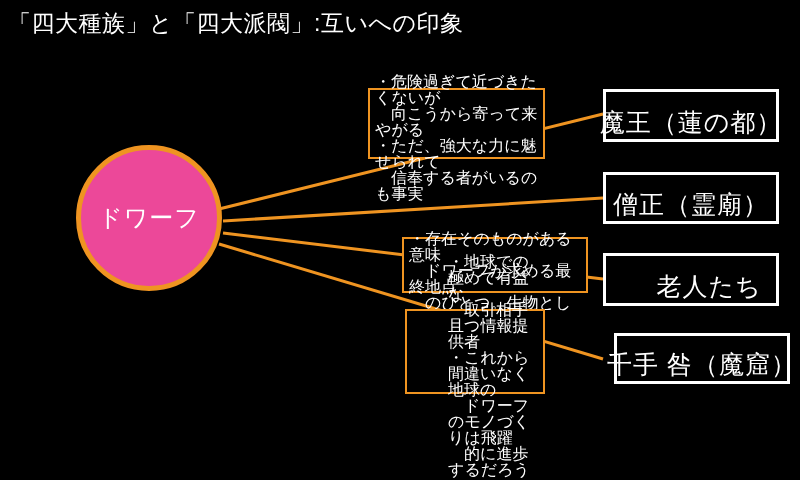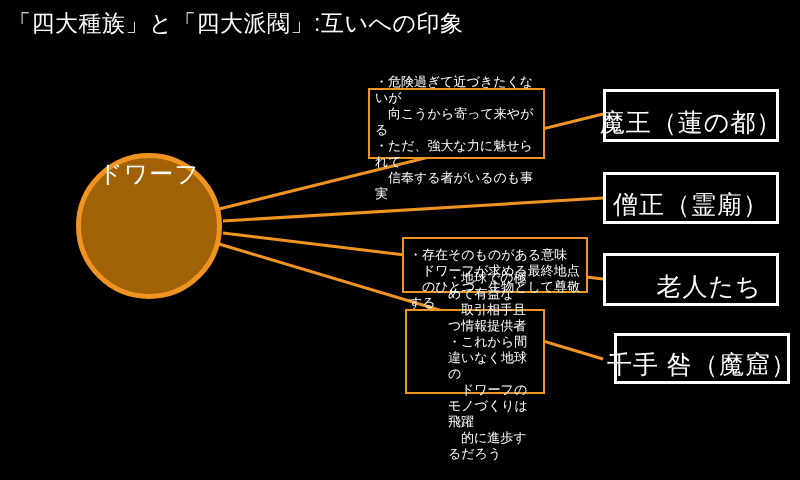--- a/index.html
+++ b/index.html
@@ -27,47 +27,47 @@
   }
   .connector-svg {
     position: absolute;
     left: 0;
     top: 0;
     z-index: 1;
   }
   .subject-circle {
     position: absolute;
     left: 76px;
-    top: 153px;
+    top: 145px;
     width: 146px;
     height: 146px;
     border: 5px solid #EF9421;
     border-radius: 50%;
     box-sizing: border-box;
-    background: #a16207;
+    background: #ec4899;
     display: flex;
-    align-items: flex-start;
+    align-items: center;
     justify-content: center;
     z-index: 2;
   }
   .subject-label {
     font-size: 24px;
     letter-spacing: 1px;
   }
   .impression-box {
     position: absolute;
     box-sizing: border-box;
     border: 2px solid #EF9421;
     background: #000000;
     display: flex;
     align-items: center;
     z-index: 3;
   }
   .impression-text {
-    font-size: 13px;
+    font-size: 16px;
     line-height: 16px;
     white-space: pre-line;
     padding: 2px 5px;
     margin-top: 28px;
   }
   .faction-box {
     position: absolute;
     box-sizing: border-box;
     border: 3px solid #ffffff;
     background: #000000;

